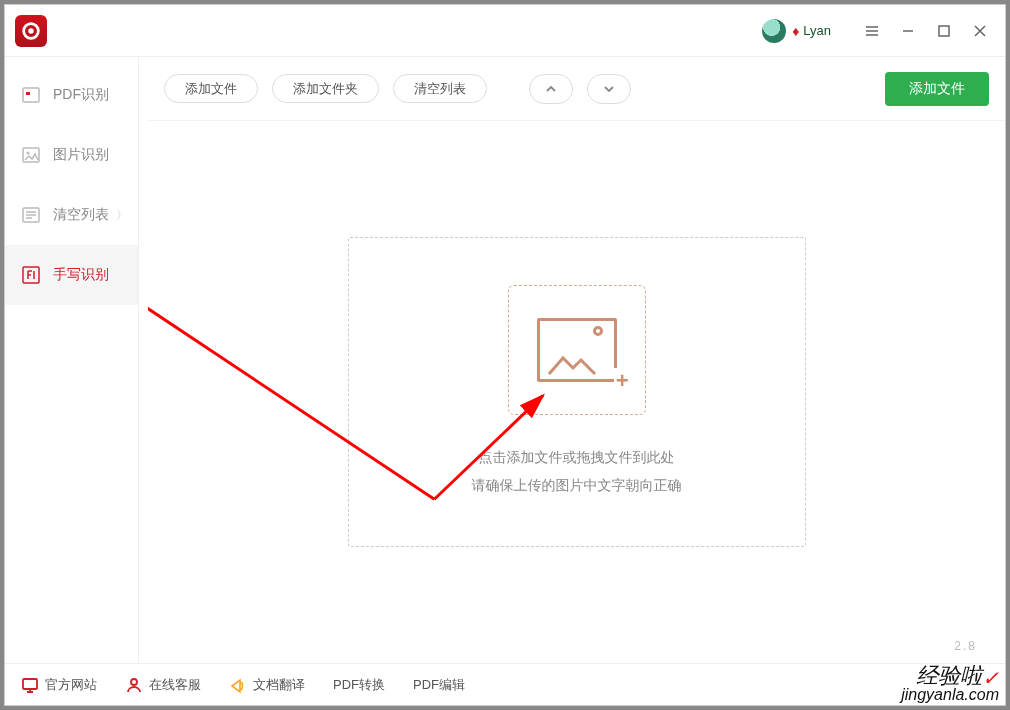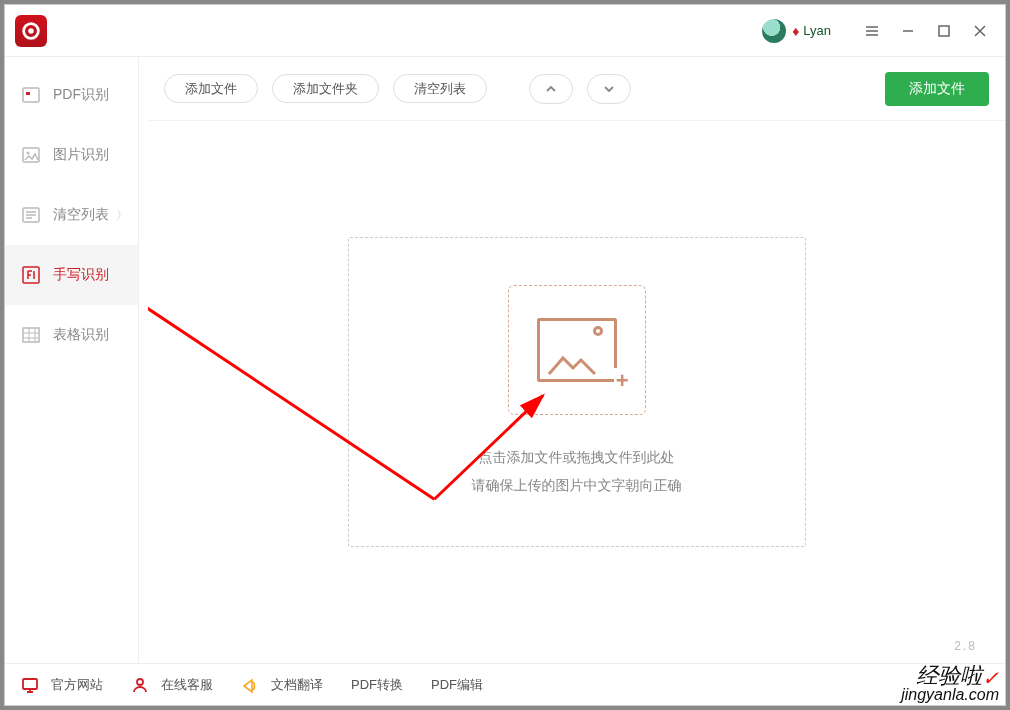--- a/index.html
+++ b/index.html
@@ -137,21 +137,21 @@
 
   .footer {
     height: 42px;
     border-top:1px solid #eee;
     display:flex; align-items:center;
     padding: 0 16px;
     gap: 28px;
     font-size:13px;
     color:#555;
   }
-  .footer-item { display:flex; align-items:center; gap:12px; cursor:pointer; }
+  .footer-item { display:flex; align-items:center; gap:6px; cursor:pointer; }
   .footer-item .fico { width:18px; height:18px; display:flex; align-items:center; justify-content:center; }
   .red { color:#d02028; }
   .orange { color:#f5a623; }
   .footer-spacer { flex:1; }
   .watermark {
     position:absolute; right:6px; bottom:2px;
     font-family: "Brush Script MT", cursive;
     color:#111;
     text-align:right;
     line-height:1;
@@ -236,29 +236,20 @@
         <span class="chev">〉</span>
       </div>
       <div class="side-item active">
         <span class="icon">
             <svg viewBox="0 0 20 20">
               <rect x="2" y="2" width="16" height="16" rx="1" fill="none" stroke="#d02028" stroke-width="1.5"></rect>
               <path d="M7 6v8M7 6h4M7 10h3M13 6v8" stroke="#d02028" stroke-width="1.5" fill="none"></path>
             </svg>
           </span>
         <span>手写识别</span>
-      </div>
-      <div class="side-item">
-        <span class="icon">
-            <svg viewBox="0 0 20 20">
-              <rect x="2" y="3" width="16" height="14" fill="none" stroke="#bbb" stroke-width="1.5"></rect>
-              <path d="M2 8h16M2 13h16M8 3v14M14 3v14" stroke="#bbb" stroke-width="1"></path>
-            </svg>
-          </span>
-        <span>表格识别</span>
       </div>
     </div>
 
     <div class="main">
       <div class="toolbar">
         <button class="pill-btn">添加文件</button>
         <button class="pill-btn">添加文件夹</button>
         <button class="pill-btn">清空列表</button>
         <div style="width:14px"></div>
         <button class="arrow-btn">

